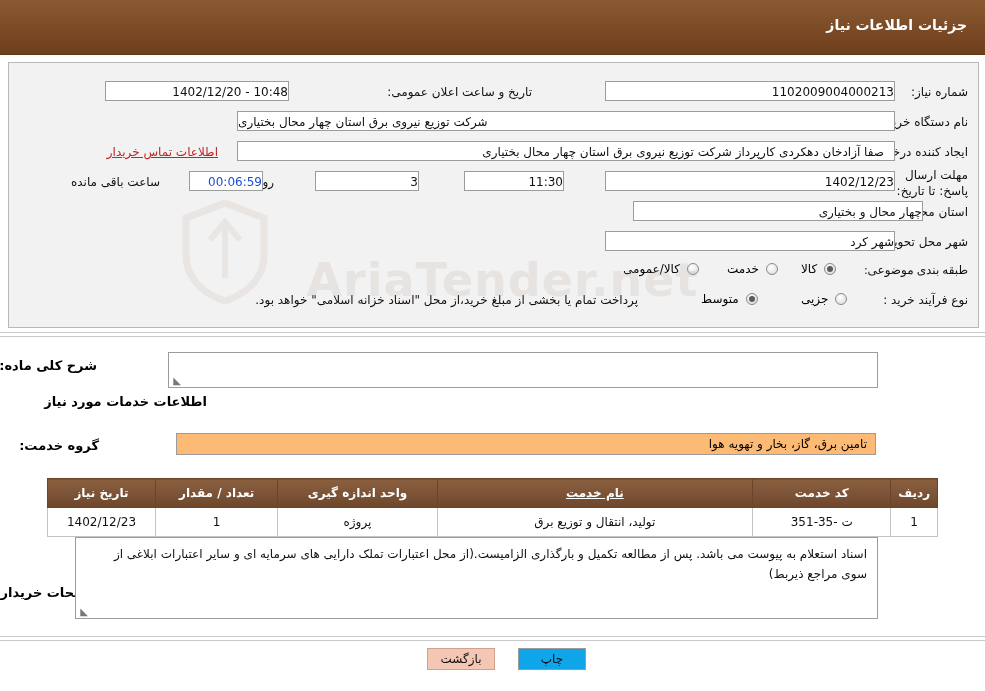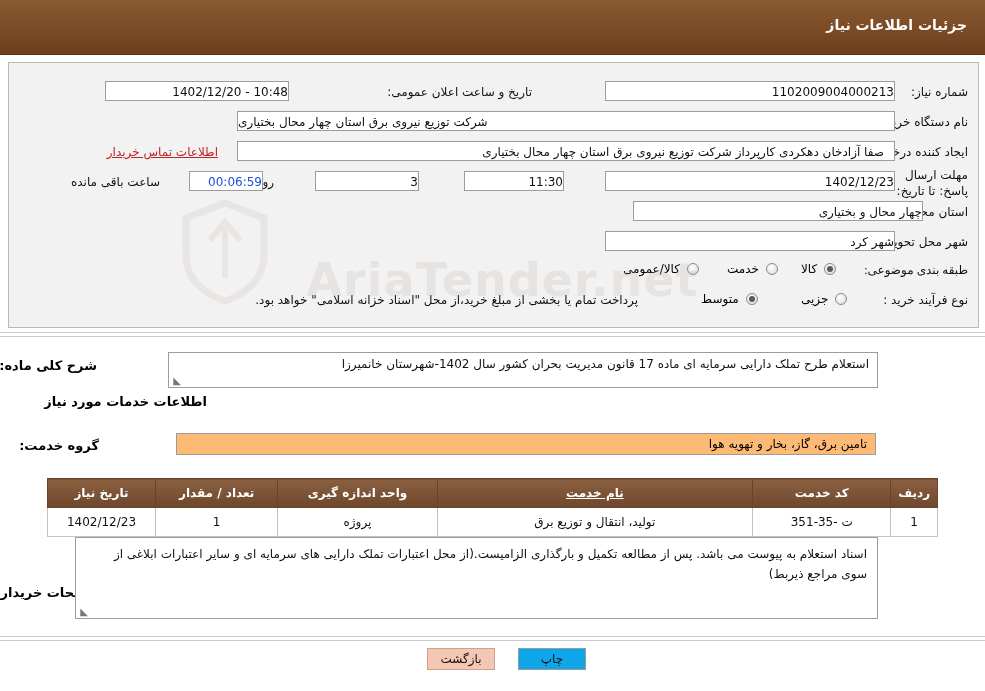--- a/index.html
+++ b/index.html
@@ -357,21 +357,20 @@
     <div class="lbl" style="right: 340px; top: 230px;">پرداخت تمام یا بخشی از مبلغ خرید،از محل "اسناد خزانه اسلامی" خواهد بود.</div>
   </div>
 
   <div class="hr" style="top: 332px;"></div>
   <div class="hr" style="top: 336px;"></div>
   <div class="hr" style="top: 636px;"></div>
   <div class="hr" style="top: 640px;"></div>
 
   <div class="kolli-label">شرح کلی ماده:</div>
   <div class="kolli-box">
-    <span>استعلام طرح تملک دارایی سرمایه ای ماده 17 قانون مدیریت بحران کشور سال 1402-شهرستان خانمیرزا</span>
     <span class="resizer">◣</span>
   </div>
 
   <div class="subhead">اطلاعات خدمات مورد نیاز</div>
   <div class="group-label">گروه خدمت:</div>
   <div class="group-box">تامین برق، گاز، بخار و تهویه هوا</div>
 
   <table class="svc">
     <thead>
       <tr>

